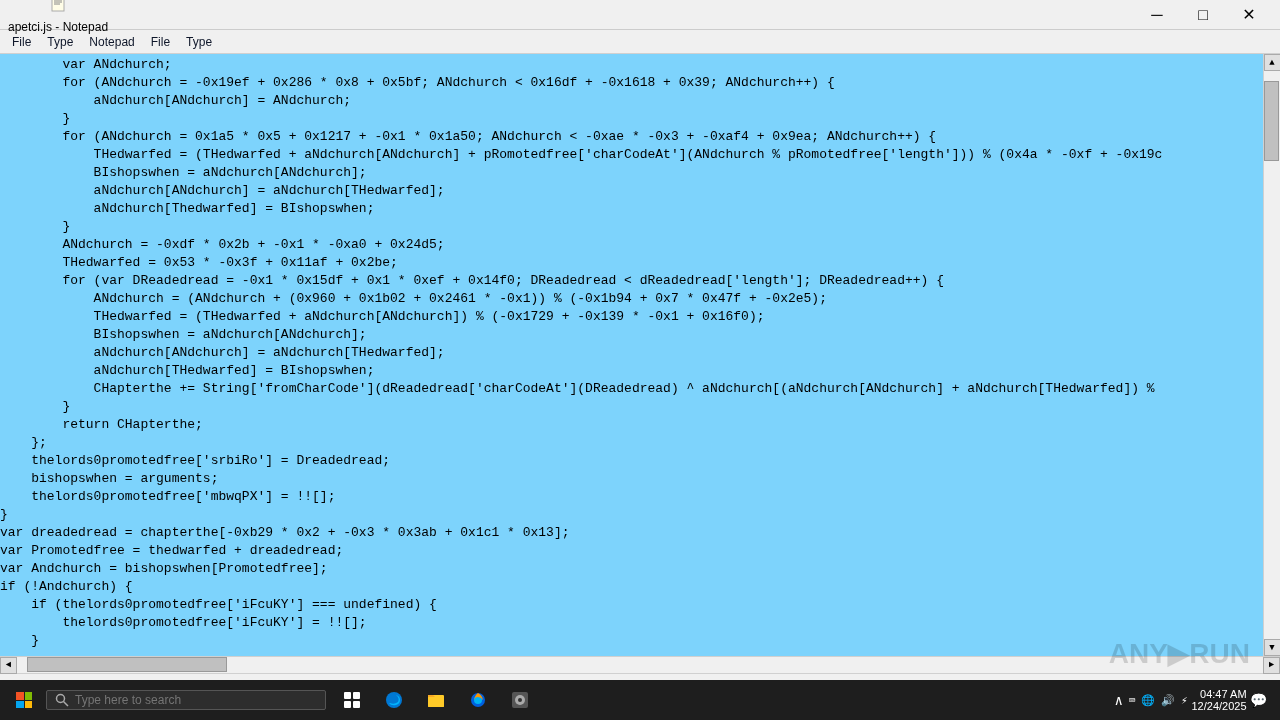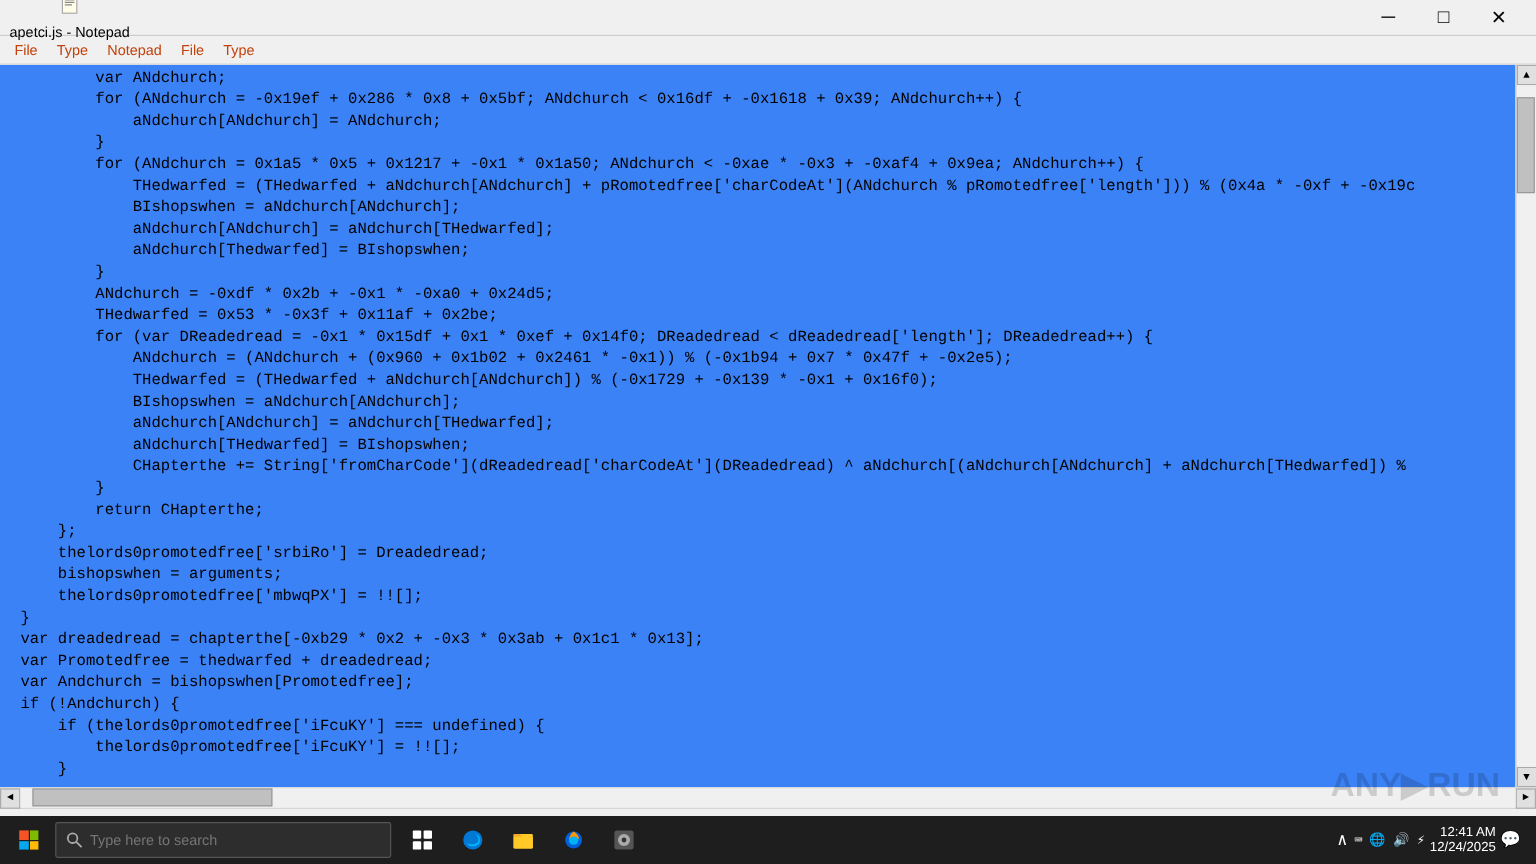--- a/index.html
+++ b/index.html
@@ -58,41 +58,41 @@
       display: flex;
       align-items: center;
       border-bottom: 1px solid #d0d0d0;
       padding: 0 4px;
     }
     .menu-item {
       font-family: 'Segoe UI', sans-serif;
       font-size: 12px;
       padding: 2px 8px;
       cursor: pointer;
-      color: #c2410c;
+      color: #0f172a;
     }
 
     
     .editor-container {
       display: flex;
       height: calc(720px - 30px - 24px - 24px - 40px);
       background: #fff;
       overflow: hidden;
       position: relative;
     }
     .editor-content {
       flex: 1;
       overflow: hidden;
-      padding: 2px 17px;
+      padding: 2px 0;
       white-space: pre;
       font-family: 'Courier New', monospace;
       font-size: 13px;
       line-height: 18px;
       color: #000;
-      background: #3b82f6;
+      background: #7dd3fc;
     }
     .scrollbar-v {
       width: 17px;
       background: #f0f0f0;
       border-left: 1px solid #d0d0d0;
       display: flex;
       flex-direction: column;
       align-items: center;
     }
     .scrollbar-btn {
@@ -204,21 +204,21 @@
       grid-template-rows: 1fr 1fr;
       gap: 1px;
     }
     .start-icon span {
       display: block;
       background: #fff;
     }
     .taskbar-search {
       background: #2d2d2d;
       border: 1px solid #555;
-      height: 30px;
+      height: 20px;
       width: 280px;
       display: flex;
       align-items: center;
       padding: 0 8px;
       gap: 6px;
       border-radius: 2px;
     }
     .taskbar-search input {
       background: transparent;
       border: none;
@@ -414,21 +414,21 @@
 
   <div class="taskbar-right">
     <div class="taskbar-sys">
       <span class="sys-icon">∧</span>
       <span class="sys-icon" style="font-size:11px;">⌨</span>
       <span class="sys-icon" style="font-size:11px;">🌐</span>
       <span class="sys-icon" style="font-size:11px;">🔊</span>
       <span class="sys-icon" style="font-size:11px;">⚡</span>
     </div>
     <div class="taskbar-time">
-      <div>12:41 AM</div>
+      <div>04:47 AM</div>
       <div>12/24/2025</div>
     </div>
     <span class="sys-icon" style="font-size:14px;">💬</span>
   </div>
 </div>
 
 <div class="watermark">
   ANY▶RUN
 </div>
 

